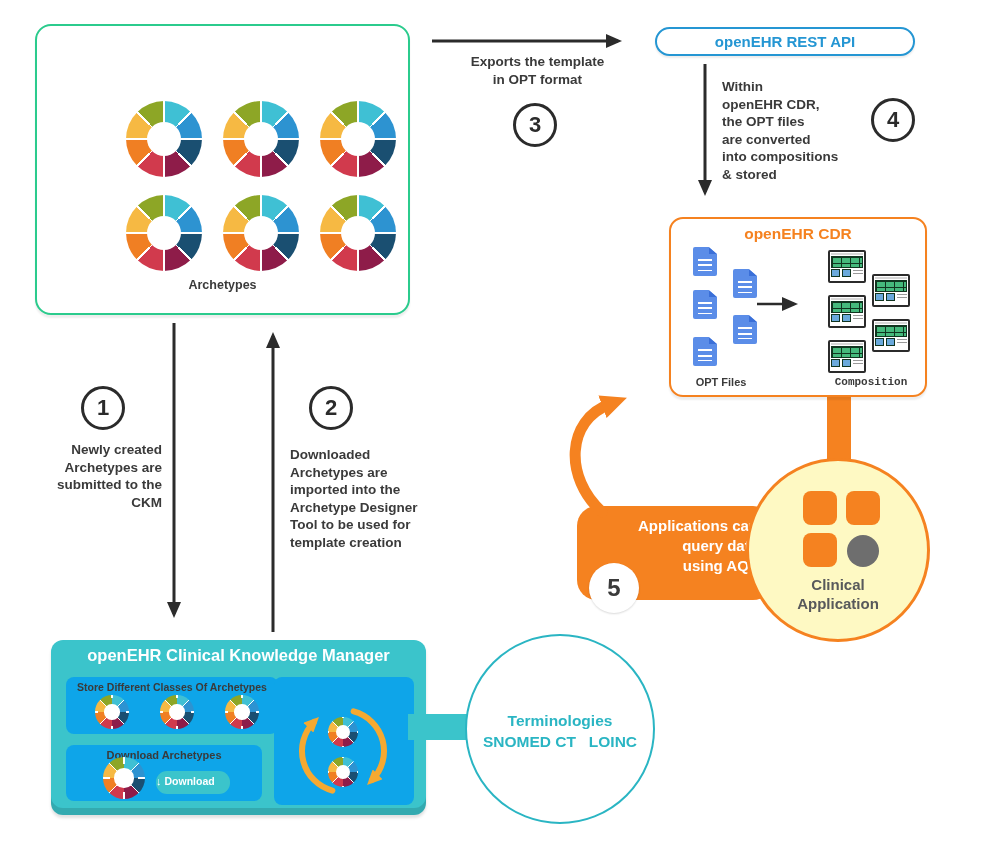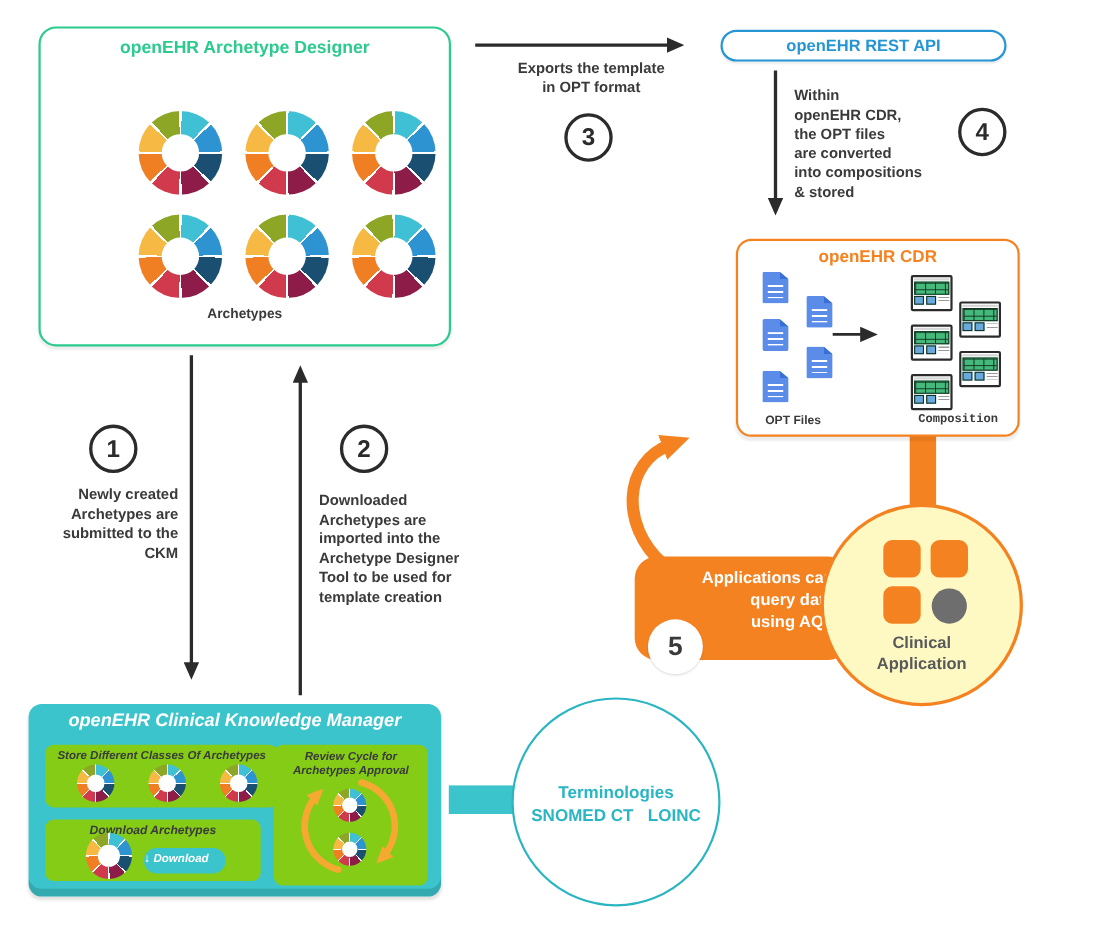--- a/index.html
+++ b/index.html
@@ -13,23 +13,23 @@
   .designer-box{left:35px;top:24px;width:375px;height:291px;border:2px solid var(--green);border-radius:16px;background:#fff;box-shadow:0 3px 2px rgba(0,0,0,.07);}
   .designer-title{left:0;right:0;top:9px;text-align:center;font-size:16px;color:var(--green);}
   .designer-caption{left:0;right:0;top:252px;text-align:center;font-size:12.5px;color:var(--text_dark);}
 
   .rest-box{left:655px;top:27px;width:260px;height:29px;border:2px solid var(--blue);border-radius:15px;background:#fff;text-align:center;font-size:15px;line-height:26px;color:var(--blue);box-shadow:0 2px 2px rgba(0,0,0,.08);}
 
   .cdr-box{left:656px;top:217px;width:258px;height:180px;border:2.5px solid var(--orange);border-radius:14px;background:#fff;box-shadow:0 3px 2px rgba(0,0,0,.07);margin-left:13px;}
   .cdr-title{left:0;right:0;top:6px;text-align:center;font-size:15.5px;color:var(--orange);}
   .cdr-label{font-size:11px;color:var(--text_dark);text-align:center;top:157px;}
 
-  .ckm-box{left:26px;top:640px;width:375px;height:175px;background:var(--teal);border-radius:12px;box-shadow:inset 0 -7px 0 rgba(0,0,0,.13),0 3px 3px rgba(0,0,0,.12);font-style:italic;}
+  .ckm-box{left:51px;top:640px;width:375px;height:175px;background:var(--teal);border-radius:12px;box-shadow:inset 0 -7px 0 rgba(0,0,0,.13),0 3px 3px rgba(0,0,0,.12);}
   .ckm-title{left:0;right:0;top:6px;text-align:center;font-size:16.5px;color:#fff;}
-  .ckm-sub{background:#84cc16;border-radius:8px;}
+  .ckm-sub{background:#0ea5e9;border-radius:8px;}
   .store-box{left:15px;top:37px;width:212px;height:57px;}
   .store-title{left:0;right:0;top:4px;text-align:center;font-size:10.5px;color:var(--text_dark);}
   .dl-box{left:15px;top:105px;width:196px;height:56px;}
   .dl-title{left:0;right:0;top:4px;text-align:center;font-size:11px;color:var(--text_dark);}
   .dl-btn{left:90px;top:26px;width:74px;height:23px;background:var(--teal);border-radius:11px;color:#fff;font-size:10.5px;line-height:21px;cursor:pointer;}
   .dl-btn .ico{display:inline-block;margin-right:3px;font-size:11px;}
   .review-box{left:223px;top:37px;width:140px;height:128px;}
   .review-title{left:0;right:0;top:5px;text-align:center;font-size:10.5px;line-height:13px;color:var(--text_dark);}
 
   .term-circle{left:465px;top:634px;width:190px;height:190px;border:2.5px solid var(--teal_text);border-radius:50%;background:#fff;z-index:2;}
@@ -83,21 +83,20 @@
   .arr-amber{stroke:var(--amber);stroke-width:6;fill:none;stroke-linecap:round;}
   .review-svg{position:absolute;left:0;top:0;}
   #ah-black path{fill:var(--ink);} #ah-orange path{fill:var(--orange);} #ah-amber path{fill:var(--amber);}
 </style>
 </head>
 <body>
 
 <div class="stage">
 
   <div class="abs designer-box">
-    <div class="abs designer-title">openEHR Archetype Designer</div>
     <div class="donut lg" style="left: 89px; top: 75px; background: conic-gradient(rgb(255, 255, 255) 0deg, rgb(255, 255, 255) 2deg, rgb(63, 192, 212) 2deg, rgb(63, 192, 212) 43deg, rgb(255, 255, 255) 43deg, rgb(255, 255, 255) 45deg, rgb(255, 255, 255) 45deg, rgb(255, 255, 255) 47deg, rgb(45, 147, 209) 47deg, rgb(45, 147, 209) 88deg, rgb(255, 255, 255) 88deg, rgb(255, 255, 255) 90deg, rgb(255, 255, 255) 90deg, rgb(255, 255, 255) 92deg, rgb(26, 79, 113) 92deg, rgb(26, 79, 113) 133deg, rgb(255, 255, 255) 133deg, rgb(255, 255, 255) 135deg, rgb(255, 255, 255) 135deg, rgb(255, 255, 255) 137deg, rgb(142, 28, 73) 137deg, rgb(142, 28, 73) 178deg, rgb(255, 255, 255) 178deg, rgb(255, 255, 255) 180deg, rgb(255, 255, 255) 180deg, rgb(255, 255, 255) 182deg, rgb(209, 58, 77) 182deg, rgb(209, 58, 77) 223deg, rgb(255, 255, 255) 223deg, rgb(255, 255, 255) 225deg, rgb(255, 255, 255) 225deg, rgb(255, 255, 255) 227deg, rgb(240, 127, 35) 227deg, rgb(240, 127, 35) 268deg, rgb(255, 255, 255) 268deg, rgb(255, 255, 255) 270deg, rgb(255, 255, 255) 270deg, rgb(255, 255, 255) 272deg, rgb(246, 185, 67) 272deg, rgb(246, 185, 67) 313deg, rgb(255, 255, 255) 313deg, rgb(255, 255, 255) 315deg, rgb(255, 255, 255) 315deg, rgb(255, 255, 255) 317deg, rgb(141, 166, 38) 317deg, rgb(141, 166, 38) 358deg, rgb(255, 255, 255) 358deg, rgb(255, 255, 255) 360deg);"></div>
     <div class="donut lg" style="left: 186px; top: 75px; background: conic-gradient(rgb(255, 255, 255) 0deg, rgb(255, 255, 255) 2deg, rgb(63, 192, 212) 2deg, rgb(63, 192, 212) 43deg, rgb(255, 255, 255) 43deg, rgb(255, 255, 255) 45deg, rgb(255, 255, 255) 45deg, rgb(255, 255, 255) 47deg, rgb(45, 147, 209) 47deg, rgb(45, 147, 209) 88deg, rgb(255, 255, 255) 88deg, rgb(255, 255, 255) 90deg, rgb(255, 255, 255) 90deg, rgb(255, 255, 255) 92deg, rgb(26, 79, 113) 92deg, rgb(26, 79, 113) 133deg, rgb(255, 255, 255) 133deg, rgb(255, 255, 255) 135deg, rgb(255, 255, 255) 135deg, rgb(255, 255, 255) 137deg, rgb(142, 28, 73) 137deg, rgb(142, 28, 73) 178deg, rgb(255, 255, 255) 178deg, rgb(255, 255, 255) 180deg, rgb(255, 255, 255) 180deg, rgb(255, 255, 255) 182deg, rgb(209, 58, 77) 182deg, rgb(209, 58, 77) 223deg, rgb(255, 255, 255) 223deg, rgb(255, 255, 255) 225deg, rgb(255, 255, 255) 225deg, rgb(255, 255, 255) 227deg, rgb(240, 127, 35) 227deg, rgb(240, 127, 35) 268deg, rgb(255, 255, 255) 268deg, rgb(255, 255, 255) 270deg, rgb(255, 255, 255) 270deg, rgb(255, 255, 255) 272deg, rgb(246, 185, 67) 272deg, rgb(246, 185, 67) 313deg, rgb(255, 255, 255) 313deg, rgb(255, 255, 255) 315deg, rgb(255, 255, 255) 315deg, rgb(255, 255, 255) 317deg, rgb(141, 166, 38) 317deg, rgb(141, 166, 38) 358deg, rgb(255, 255, 255) 358deg, rgb(255, 255, 255) 360deg);"></div>
     <div class="donut lg" style="left: 283px; top: 75px; background: conic-gradient(rgb(255, 255, 255) 0deg, rgb(255, 255, 255) 2deg, rgb(63, 192, 212) 2deg, rgb(63, 192, 212) 43deg, rgb(255, 255, 255) 43deg, rgb(255, 255, 255) 45deg, rgb(255, 255, 255) 45deg, rgb(255, 255, 255) 47deg, rgb(45, 147, 209) 47deg, rgb(45, 147, 209) 88deg, rgb(255, 255, 255) 88deg, rgb(255, 255, 255) 90deg, rgb(255, 255, 255) 90deg, rgb(255, 255, 255) 92deg, rgb(26, 79, 113) 92deg, rgb(26, 79, 113) 133deg, rgb(255, 255, 255) 133deg, rgb(255, 255, 255) 135deg, rgb(255, 255, 255) 135deg, rgb(255, 255, 255) 137deg, rgb(142, 28, 73) 137deg, rgb(142, 28, 73) 178deg, rgb(255, 255, 255) 178deg, rgb(255, 255, 255) 180deg, rgb(255, 255, 255) 180deg, rgb(255, 255, 255) 182deg, rgb(209, 58, 77) 182deg, rgb(209, 58, 77) 223deg, rgb(255, 255, 255) 223deg, rgb(255, 255, 255) 225deg, rgb(255, 255, 255) 225deg, rgb(255, 255, 255) 227deg, rgb(240, 127, 35) 227deg, rgb(240, 127, 35) 268deg, rgb(255, 255, 255) 268deg, rgb(255, 255, 255) 270deg, rgb(255, 255, 255) 270deg, rgb(255, 255, 255) 272deg, rgb(246, 185, 67) 272deg, rgb(246, 185, 67) 313deg, rgb(255, 255, 255) 313deg, rgb(255, 255, 255) 315deg, rgb(255, 255, 255) 315deg, rgb(255, 255, 255) 317deg, rgb(141, 166, 38) 317deg, rgb(141, 166, 38) 358deg, rgb(255, 255, 255) 358deg, rgb(255, 255, 255) 360deg);"></div>
     <div class="donut lg" style="left: 89px; top: 169px; background: conic-gradient(rgb(255, 255, 255) 0deg, rgb(255, 255, 255) 2deg, rgb(63, 192, 212) 2deg, rgb(63, 192, 212) 43deg, rgb(255, 255, 255) 43deg, rgb(255, 255, 255) 45deg, rgb(255, 255, 255) 45deg, rgb(255, 255, 255) 47deg, rgb(45, 147, 209) 47deg, rgb(45, 147, 209) 88deg, rgb(255, 255, 255) 88deg, rgb(255, 255, 255) 90deg, rgb(255, 255, 255) 90deg, rgb(255, 255, 255) 92deg, rgb(26, 79, 113) 92deg, rgb(26, 79, 113) 133deg, rgb(255, 255, 255) 133deg, rgb(255, 255, 255) 135deg, rgb(255, 255, 255) 135deg, rgb(255, 255, 255) 137deg, rgb(142, 28, 73) 137deg, rgb(142, 28, 73) 178deg, rgb(255, 255, 255) 178deg, rgb(255, 255, 255) 180deg, rgb(255, 255, 255) 180deg, rgb(255, 255, 255) 182deg, rgb(209, 58, 77) 182deg, rgb(209, 58, 77) 223deg, rgb(255, 255, 255) 223deg, rgb(255, 255, 255) 225deg, rgb(255, 255, 255) 225deg, rgb(255, 255, 255) 227deg, rgb(240, 127, 35) 227deg, rgb(240, 127, 35) 268deg, rgb(255, 255, 255) 268deg, rgb(255, 255, 255) 270deg, rgb(255, 255, 255) 270deg, rgb(255, 255, 255) 272deg, rgb(246, 185, 67) 272deg, rgb(246, 185, 67) 313deg, rgb(255, 255, 255) 313deg, rgb(255, 255, 255) 315deg, rgb(255, 255, 255) 315deg, rgb(255, 255, 255) 317deg, rgb(141, 166, 38) 317deg, rgb(141, 166, 38) 358deg, rgb(255, 255, 255) 358deg, rgb(255, 255, 255) 360deg);"></div>
     <div class="donut lg" style="left: 186px; top: 169px; background: conic-gradient(rgb(255, 255, 255) 0deg, rgb(255, 255, 255) 2deg, rgb(63, 192, 212) 2deg, rgb(63, 192, 212) 43deg, rgb(255, 255, 255) 43deg, rgb(255, 255, 255) 45deg, rgb(255, 255, 255) 45deg, rgb(255, 255, 255) 47deg, rgb(45, 147, 209) 47deg, rgb(45, 147, 209) 88deg, rgb(255, 255, 255) 88deg, rgb(255, 255, 255) 90deg, rgb(255, 255, 255) 90deg, rgb(255, 255, 255) 92deg, rgb(26, 79, 113) 92deg, rgb(26, 79, 113) 133deg, rgb(255, 255, 255) 133deg, rgb(255, 255, 255) 135deg, rgb(255, 255, 255) 135deg, rgb(255, 255, 255) 137deg, rgb(142, 28, 73) 137deg, rgb(142, 28, 73) 178deg, rgb(255, 255, 255) 178deg, rgb(255, 255, 255) 180deg, rgb(255, 255, 255) 180deg, rgb(255, 255, 255) 182deg, rgb(209, 58, 77) 182deg, rgb(209, 58, 77) 223deg, rgb(255, 255, 255) 223deg, rgb(255, 255, 255) 225deg, rgb(255, 255, 255) 225deg, rgb(255, 255, 255) 227deg, rgb(240, 127, 35) 227deg, rgb(240, 127, 35) 268deg, rgb(255, 255, 255) 268deg, rgb(255, 255, 255) 270deg, rgb(255, 255, 255) 270deg, rgb(255, 255, 255) 272deg, rgb(246, 185, 67) 272deg, rgb(246, 185, 67) 313deg, rgb(255, 255, 255) 313deg, rgb(255, 255, 255) 315deg, rgb(255, 255, 255) 315deg, rgb(255, 255, 255) 317deg, rgb(141, 166, 38) 317deg, rgb(141, 166, 38) 358deg, rgb(255, 255, 255) 358deg, rgb(255, 255, 255) 360deg);"></div>
     <div class="donut lg" style="left: 283px; top: 169px; background: conic-gradient(rgb(255, 255, 255) 0deg, rgb(255, 255, 255) 2deg, rgb(63, 192, 212) 2deg, rgb(63, 192, 212) 43deg, rgb(255, 255, 255) 43deg, rgb(255, 255, 255) 45deg, rgb(255, 255, 255) 45deg, rgb(255, 255, 255) 47deg, rgb(45, 147, 209) 47deg, rgb(45, 147, 209) 88deg, rgb(255, 255, 255) 88deg, rgb(255, 255, 255) 90deg, rgb(255, 255, 255) 90deg, rgb(255, 255, 255) 92deg, rgb(26, 79, 113) 92deg, rgb(26, 79, 113) 133deg, rgb(255, 255, 255) 133deg, rgb(255, 255, 255) 135deg, rgb(255, 255, 255) 135deg, rgb(255, 255, 255) 137deg, rgb(142, 28, 73) 137deg, rgb(142, 28, 73) 178deg, rgb(255, 255, 255) 178deg, rgb(255, 255, 255) 180deg, rgb(255, 255, 255) 180deg, rgb(255, 255, 255) 182deg, rgb(209, 58, 77) 182deg, rgb(209, 58, 77) 223deg, rgb(255, 255, 255) 223deg, rgb(255, 255, 255) 225deg, rgb(255, 255, 255) 225deg, rgb(255, 255, 255) 227deg, rgb(240, 127, 35) 227deg, rgb(240, 127, 35) 268deg, rgb(255, 255, 255) 268deg, rgb(255, 255, 255) 270deg, rgb(255, 255, 255) 270deg, rgb(255, 255, 255) 272deg, rgb(246, 185, 67) 272deg, rgb(246, 185, 67) 313deg, rgb(255, 255, 255) 313deg, rgb(255, 255, 255) 315deg, rgb(255, 255, 255) 315deg, rgb(255, 255, 255) 317deg, rgb(141, 166, 38) 317deg, rgb(141, 166, 38) 358deg, rgb(255, 255, 255) 358deg, rgb(255, 255, 255) 360deg);"></div>
     <div class="abs designer-caption">Archetypes</div>
   </div>
 
   <div class="abs step-text t3 ml">Exports the template
@@ -210,22 +209,20 @@
       <div class="donut sm" style="left: 29px; top: 18px; background: conic-gradient(rgb(255, 255, 255) 0deg, rgb(255, 255, 255) 2deg, rgb(63, 192, 212) 2deg, rgb(63, 192, 212) 43deg, rgb(255, 255, 255) 43deg, rgb(255, 255, 255) 45deg, rgb(255, 255, 255) 45deg, rgb(255, 255, 255) 47deg, rgb(45, 147, 209) 47deg, rgb(45, 147, 209) 88deg, rgb(255, 255, 255) 88deg, rgb(255, 255, 255) 90deg, rgb(255, 255, 255) 90deg, rgb(255, 255, 255) 92deg, rgb(26, 79, 113) 92deg, rgb(26, 79, 113) 133deg, rgb(255, 255, 255) 133deg, rgb(255, 255, 255) 135deg, rgb(255, 255, 255) 135deg, rgb(255, 255, 255) 137deg, rgb(142, 28, 73) 137deg, rgb(142, 28, 73) 178deg, rgb(255, 255, 255) 178deg, rgb(255, 255, 255) 180deg, rgb(255, 255, 255) 180deg, rgb(255, 255, 255) 182deg, rgb(209, 58, 77) 182deg, rgb(209, 58, 77) 223deg, rgb(255, 255, 255) 223deg, rgb(255, 255, 255) 225deg, rgb(255, 255, 255) 225deg, rgb(255, 255, 255) 227deg, rgb(240, 127, 35) 227deg, rgb(240, 127, 35) 268deg, rgb(255, 255, 255) 268deg, rgb(255, 255, 255) 270deg, rgb(255, 255, 255) 270deg, rgb(255, 255, 255) 272deg, rgb(246, 185, 67) 272deg, rgb(246, 185, 67) 313deg, rgb(255, 255, 255) 313deg, rgb(255, 255, 255) 315deg, rgb(255, 255, 255) 315deg, rgb(255, 255, 255) 317deg, rgb(141, 166, 38) 317deg, rgb(141, 166, 38) 358deg, rgb(255, 255, 255) 358deg, rgb(255, 255, 255) 360deg);"></div>
       <div class="donut sm" style="left: 94px; top: 18px; background: conic-gradient(rgb(255, 255, 255) 0deg, rgb(255, 255, 255) 2deg, rgb(63, 192, 212) 2deg, rgb(63, 192, 212) 43deg, rgb(255, 255, 255) 43deg, rgb(255, 255, 255) 45deg, rgb(255, 255, 255) 45deg, rgb(255, 255, 255) 47deg, rgb(45, 147, 209) 47deg, rgb(45, 147, 209) 88deg, rgb(255, 255, 255) 88deg, rgb(255, 255, 255) 90deg, rgb(255, 255, 255) 90deg, rgb(255, 255, 255) 92deg, rgb(26, 79, 113) 92deg, rgb(26, 79, 113) 133deg, rgb(255, 255, 255) 133deg, rgb(255, 255, 255) 135deg, rgb(255, 255, 255) 135deg, rgb(255, 255, 255) 137deg, rgb(142, 28, 73) 137deg, rgb(142, 28, 73) 178deg, rgb(255, 255, 255) 178deg, rgb(255, 255, 255) 180deg, rgb(255, 255, 255) 180deg, rgb(255, 255, 255) 182deg, rgb(209, 58, 77) 182deg, rgb(209, 58, 77) 223deg, rgb(255, 255, 255) 223deg, rgb(255, 255, 255) 225deg, rgb(255, 255, 255) 225deg, rgb(255, 255, 255) 227deg, rgb(240, 127, 35) 227deg, rgb(240, 127, 35) 268deg, rgb(255, 255, 255) 268deg, rgb(255, 255, 255) 270deg, rgb(255, 255, 255) 270deg, rgb(255, 255, 255) 272deg, rgb(246, 185, 67) 272deg, rgb(246, 185, 67) 313deg, rgb(255, 255, 255) 313deg, rgb(255, 255, 255) 315deg, rgb(255, 255, 255) 315deg, rgb(255, 255, 255) 317deg, rgb(141, 166, 38) 317deg, rgb(141, 166, 38) 358deg, rgb(255, 255, 255) 358deg, rgb(255, 255, 255) 360deg);"></div>
       <div class="donut sm" style="left: 159px; top: 18px; background: conic-gradient(rgb(255, 255, 255) 0deg, rgb(255, 255, 255) 2deg, rgb(63, 192, 212) 2deg, rgb(63, 192, 212) 43deg, rgb(255, 255, 255) 43deg, rgb(255, 255, 255) 45deg, rgb(255, 255, 255) 45deg, rgb(255, 255, 255) 47deg, rgb(45, 147, 209) 47deg, rgb(45, 147, 209) 88deg, rgb(255, 255, 255) 88deg, rgb(255, 255, 255) 90deg, rgb(255, 255, 255) 90deg, rgb(255, 255, 255) 92deg, rgb(26, 79, 113) 92deg, rgb(26, 79, 113) 133deg, rgb(255, 255, 255) 133deg, rgb(255, 255, 255) 135deg, rgb(255, 255, 255) 135deg, rgb(255, 255, 255) 137deg, rgb(142, 28, 73) 137deg, rgb(142, 28, 73) 178deg, rgb(255, 255, 255) 178deg, rgb(255, 255, 255) 180deg, rgb(255, 255, 255) 180deg, rgb(255, 255, 255) 182deg, rgb(209, 58, 77) 182deg, rgb(209, 58, 77) 223deg, rgb(255, 255, 255) 223deg, rgb(255, 255, 255) 225deg, rgb(255, 255, 255) 225deg, rgb(255, 255, 255) 227deg, rgb(240, 127, 35) 227deg, rgb(240, 127, 35) 268deg, rgb(255, 255, 255) 268deg, rgb(255, 255, 255) 270deg, rgb(255, 255, 255) 270deg, rgb(255, 255, 255) 272deg, rgb(246, 185, 67) 272deg, rgb(246, 185, 67) 313deg, rgb(255, 255, 255) 313deg, rgb(255, 255, 255) 315deg, rgb(255, 255, 255) 315deg, rgb(255, 255, 255) 317deg, rgb(141, 166, 38) 317deg, rgb(141, 166, 38) 358deg, rgb(255, 255, 255) 358deg, rgb(255, 255, 255) 360deg);"></div>
     </div>
     <div class="abs ckm-sub dl-box">
       <div class="abs dl-title">Download Archetypes</div>
       <div class="donut md" style="left: 37px; top: 12px; background: conic-gradient(rgb(255, 255, 255) 0deg, rgb(255, 255, 255) 2deg, rgb(63, 192, 212) 2deg, rgb(63, 192, 212) 43deg, rgb(255, 255, 255) 43deg, rgb(255, 255, 255) 45deg, rgb(255, 255, 255) 45deg, rgb(255, 255, 255) 47deg, rgb(45, 147, 209) 47deg, rgb(45, 147, 209) 88deg, rgb(255, 255, 255) 88deg, rgb(255, 255, 255) 90deg, rgb(255, 255, 255) 90deg, rgb(255, 255, 255) 92deg, rgb(26, 79, 113) 92deg, rgb(26, 79, 113) 133deg, rgb(255, 255, 255) 133deg, rgb(255, 255, 255) 135deg, rgb(255, 255, 255) 135deg, rgb(255, 255, 255) 137deg, rgb(142, 28, 73) 137deg, rgb(142, 28, 73) 178deg, rgb(255, 255, 255) 178deg, rgb(255, 255, 255) 180deg, rgb(255, 255, 255) 180deg, rgb(255, 255, 255) 182deg, rgb(209, 58, 77) 182deg, rgb(209, 58, 77) 223deg, rgb(255, 255, 255) 223deg, rgb(255, 255, 255) 225deg, rgb(255, 255, 255) 225deg, rgb(255, 255, 255) 227deg, rgb(240, 127, 35) 227deg, rgb(240, 127, 35) 268deg, rgb(255, 255, 255) 268deg, rgb(255, 255, 255) 270deg, rgb(255, 255, 255) 270deg, rgb(255, 255, 255) 272deg, rgb(246, 185, 67) 272deg, rgb(246, 185, 67) 313deg, rgb(255, 255, 255) 313deg, rgb(255, 255, 255) 315deg, rgb(255, 255, 255) 315deg, rgb(255, 255, 255) 317deg, rgb(141, 166, 38) 317deg, rgb(141, 166, 38) 358deg, rgb(255, 255, 255) 358deg, rgb(255, 255, 255) 360deg);"></div>
       <div class="abs dl-btn"><span class="ico">↓</span><span>Download</span></div>
     </div>
     <div class="abs ckm-sub review-box">
-      <div class="abs review-title ml">Review Cycle for
-Archetypes Approval</div>
       <svg class="review-svg" width="140" height="128" viewBox="0 0 140 128">
         <path class="arr-amber" d="M79.6 34.4 A41 41 0 0 1 98 103" marker-end="url(#ah-amber)"></path>
         <path class="arr-amber" d="M58.4 113.6 A41 41 0 0 1 40 45" marker-end="url(#ah-amber)"></path>
       </svg>
       <div class="donut xs" style="left: 54px; top: 40px; background: conic-gradient(rgb(255, 255, 255) 0deg, rgb(255, 255, 255) 2deg, rgb(63, 192, 212) 2deg, rgb(63, 192, 212) 43deg, rgb(255, 255, 255) 43deg, rgb(255, 255, 255) 45deg, rgb(255, 255, 255) 45deg, rgb(255, 255, 255) 47deg, rgb(45, 147, 209) 47deg, rgb(45, 147, 209) 88deg, rgb(255, 255, 255) 88deg, rgb(255, 255, 255) 90deg, rgb(255, 255, 255) 90deg, rgb(255, 255, 255) 92deg, rgb(26, 79, 113) 92deg, rgb(26, 79, 113) 133deg, rgb(255, 255, 255) 133deg, rgb(255, 255, 255) 135deg, rgb(255, 255, 255) 135deg, rgb(255, 255, 255) 137deg, rgb(142, 28, 73) 137deg, rgb(142, 28, 73) 178deg, rgb(255, 255, 255) 178deg, rgb(255, 255, 255) 180deg, rgb(255, 255, 255) 180deg, rgb(255, 255, 255) 182deg, rgb(209, 58, 77) 182deg, rgb(209, 58, 77) 223deg, rgb(255, 255, 255) 223deg, rgb(255, 255, 255) 225deg, rgb(255, 255, 255) 225deg, rgb(255, 255, 255) 227deg, rgb(240, 127, 35) 227deg, rgb(240, 127, 35) 268deg, rgb(255, 255, 255) 268deg, rgb(255, 255, 255) 270deg, rgb(255, 255, 255) 270deg, rgb(255, 255, 255) 272deg, rgb(246, 185, 67) 272deg, rgb(246, 185, 67) 313deg, rgb(255, 255, 255) 313deg, rgb(255, 255, 255) 315deg, rgb(255, 255, 255) 315deg, rgb(255, 255, 255) 317deg, rgb(141, 166, 38) 317deg, rgb(141, 166, 38) 358deg, rgb(255, 255, 255) 358deg, rgb(255, 255, 255) 360deg);"></div>
       <div class="donut xs" style="left: 54px; top: 80px; background: conic-gradient(rgb(255, 255, 255) 0deg, rgb(255, 255, 255) 2deg, rgb(63, 192, 212) 2deg, rgb(63, 192, 212) 43deg, rgb(255, 255, 255) 43deg, rgb(255, 255, 255) 45deg, rgb(255, 255, 255) 45deg, rgb(255, 255, 255) 47deg, rgb(45, 147, 209) 47deg, rgb(45, 147, 209) 88deg, rgb(255, 255, 255) 88deg, rgb(255, 255, 255) 90deg, rgb(255, 255, 255) 90deg, rgb(255, 255, 255) 92deg, rgb(26, 79, 113) 92deg, rgb(26, 79, 113) 133deg, rgb(255, 255, 255) 133deg, rgb(255, 255, 255) 135deg, rgb(255, 255, 255) 135deg, rgb(255, 255, 255) 137deg, rgb(142, 28, 73) 137deg, rgb(142, 28, 73) 178deg, rgb(255, 255, 255) 178deg, rgb(255, 255, 255) 180deg, rgb(255, 255, 255) 180deg, rgb(255, 255, 255) 182deg, rgb(209, 58, 77) 182deg, rgb(209, 58, 77) 223deg, rgb(255, 255, 255) 223deg, rgb(255, 255, 255) 225deg, rgb(255, 255, 255) 225deg, rgb(255, 255, 255) 227deg, rgb(240, 127, 35) 227deg, rgb(240, 127, 35) 268deg, rgb(255, 255, 255) 268deg, rgb(255, 255, 255) 270deg, rgb(255, 255, 255) 270deg, rgb(255, 255, 255) 272deg, rgb(246, 185, 67) 272deg, rgb(246, 185, 67) 313deg, rgb(255, 255, 255) 313deg, rgb(255, 255, 255) 315deg, rgb(255, 255, 255) 315deg, rgb(255, 255, 255) 317deg, rgb(141, 166, 38) 317deg, rgb(141, 166, 38) 358deg, rgb(255, 255, 255) 358deg, rgb(255, 255, 255) 360deg);"></div>
     </div>
   </div>
 
   <div class="abs term-circle">

